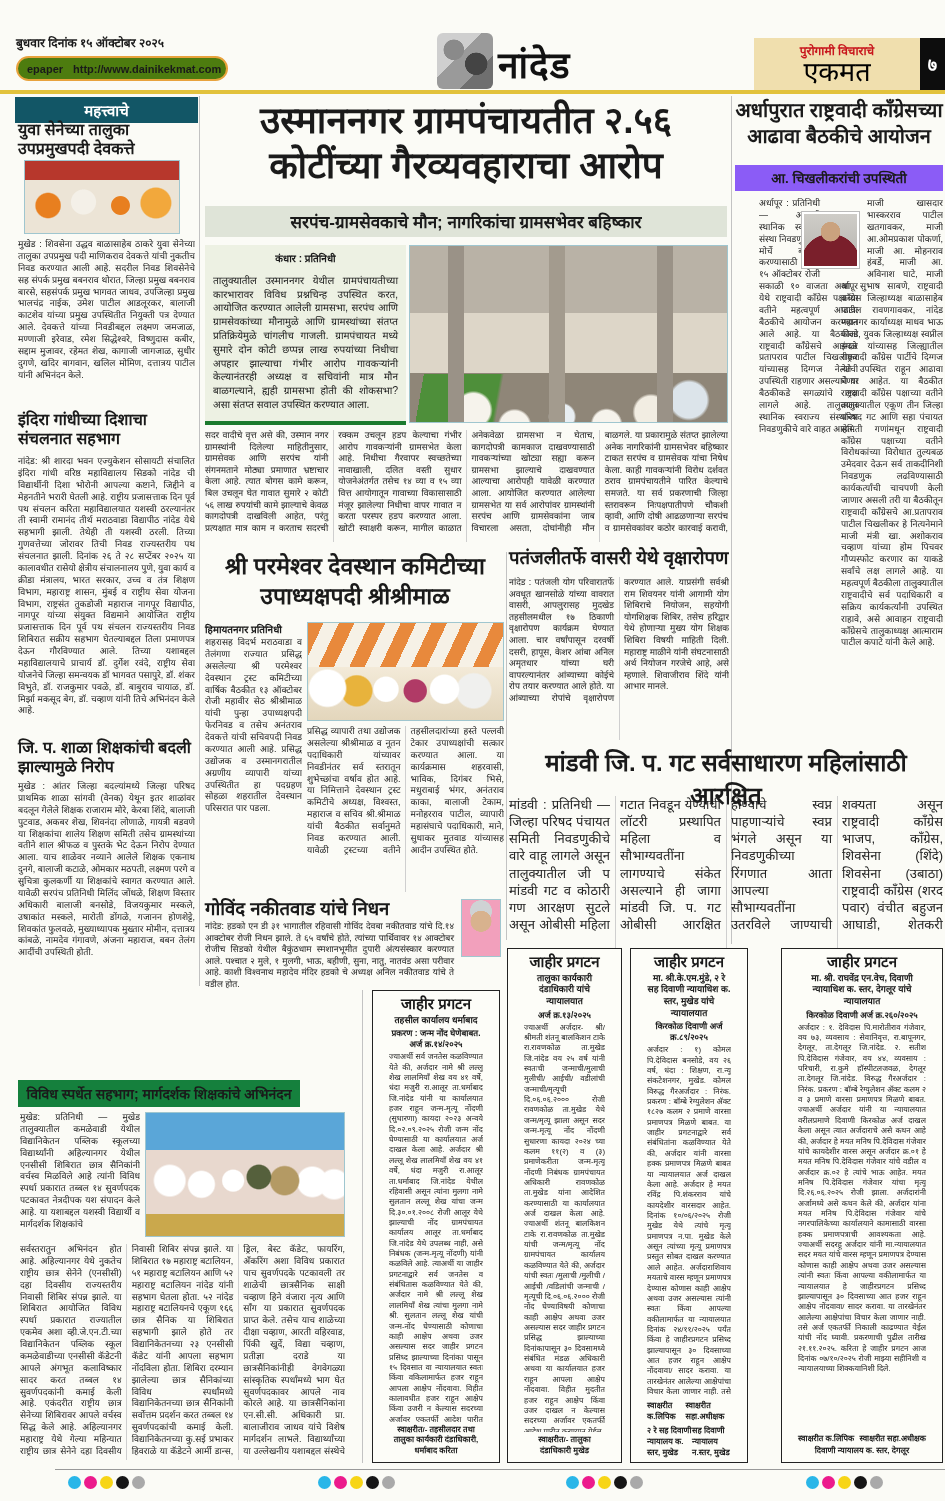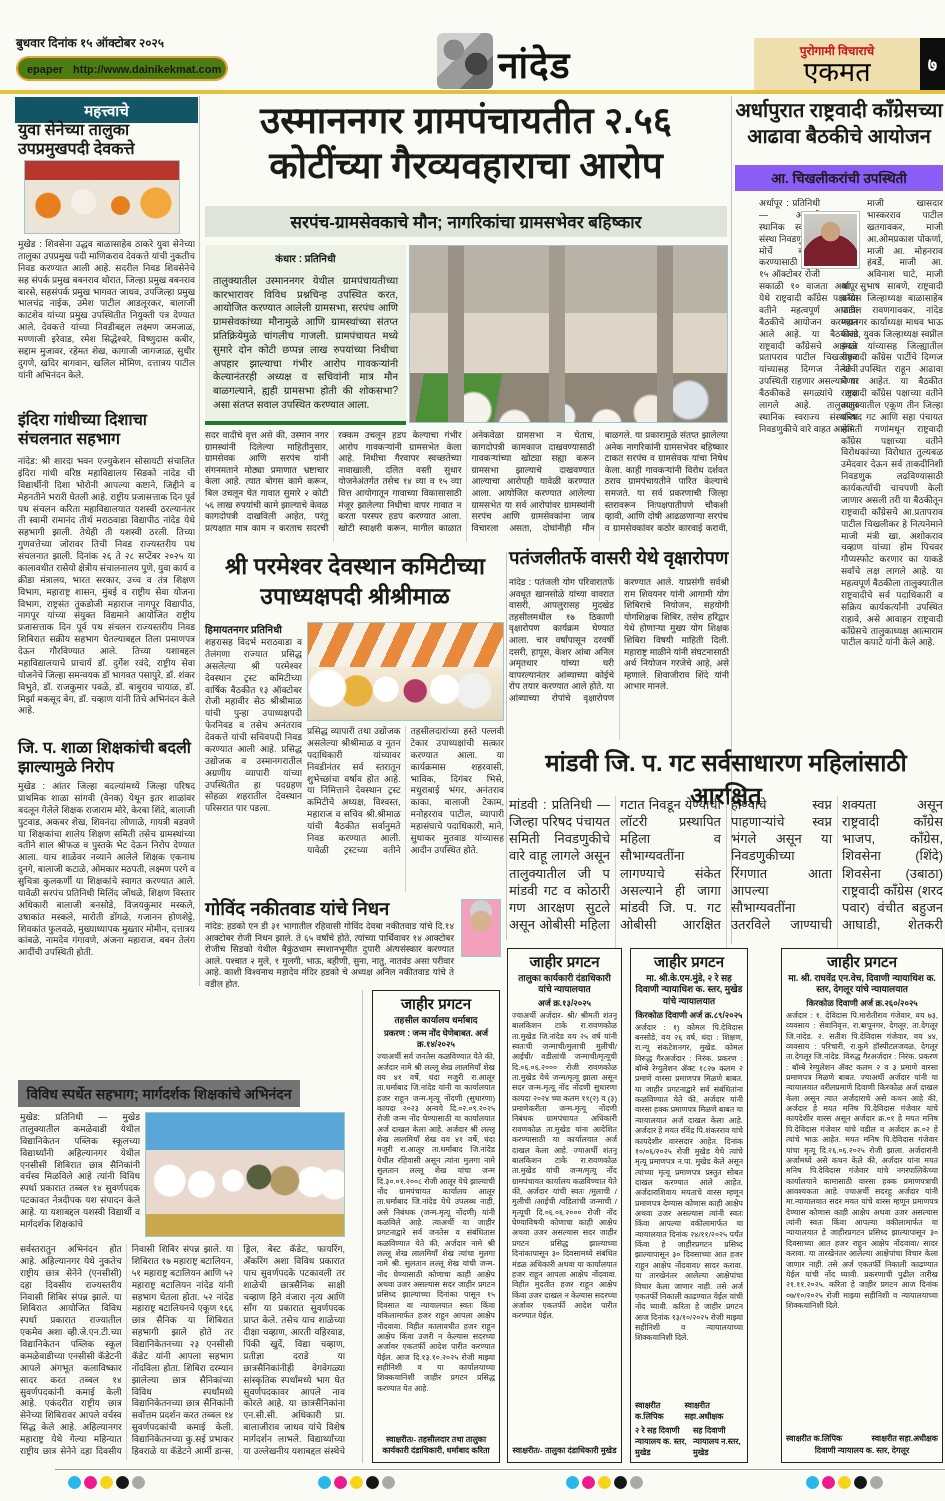--- a/index.html
+++ b/index.html
@@ -40,21 +40,21 @@
   .lbody{left:18px;width:177px;}
   #photo1{left:24px;top:160px;width:156px;height:74px;background:
      linear-gradient(#b7372c 0 26%,#ece4d6 26%);}
   #photo1:before{content:"";position:absolute;inset:30% 0 0 0;background:
      radial-gradient(circle at 15% 45%,#e87f1f 0 9%,transparent 10%),
      radial-gradient(circle at 38% 38%,#f4f0e8 0 12%,transparent 13%),
      radial-gradient(circle at 62% 45%,#e87f1f 0 9%,transparent 10%),
      radial-gradient(circle at 85% 40%,#f2a83c 0 11%,transparent 12%);}
   
   #vid-title{left:18px;top:1008px;width:327px;font-size:28px;line-height:1.25;font-weight:bold;text-align:center;}
-  #vid-band{left:18px;top:1080px;width:282px;height:27px;background:#737373;font-size:14px;}
+  #vid-band{left:18px;top:1080px;width:282px;height:27px;background:#15803d;font-size:14px;}
   #photo6{left:145px;top:1112px;width:200px;height:125px;background:
      linear-gradient(#5aa6d8 0 30%,#e8d8ce 30% 82%,#caa84c 82%);}
   #photo6:before{content:"";position:absolute;inset:0;background:
      radial-gradient(circle at 12% 55%,#fff 0 8%,transparent 9%),
      radial-gradient(circle at 28% 58%,#fff 0 8%,transparent 9%),
      radial-gradient(circle at 44% 55%,#fff 0 8%,transparent 9%),
      radial-gradient(circle at 57% 52%,#55603c 0 9%,transparent 10%),
      radial-gradient(circle at 70% 55%,#b49a64 0 9%,transparent 10%),
      radial-gradient(circle at 84% 56%,#fff 0 8%,transparent 9%),
      radial-gradient(circle at 95% 58%,#fff 0 7%,transparent 8%);}
@@ -112,21 +112,21 @@
   #ard-colB{left:841px;top:198px;width:102px;height:548px;}
   #photo4{left:802px;top:212px;width:57px;height:56px;background:
      radial-gradient(circle at 50% 34%,#caa27e 0 22%,transparent 23%),
      radial-gradient(circle at 50% 95%,#7a1f2b 0 52%,transparent 53%),
      linear-gradient(#cfcdc8,#b5b3ae);border:2px solid #fff;outline:1px solid #bbb;}
   .spacerR{float:right;width:34px;height:62px;margin:10px 0 2px 4px;}
   .spacerL{float:left;width:22px;height:62px;margin:10px 4px 2px 0;}
   .gov-spacer{float:right;width:44px;height:60px;margin:0 0 0 5px;}
   
   .notice{position:absolute;border:1.5px solid #222;background:#fdfdf8;box-sizing:border-box;
-     padding:5px 4px;display:flex;flex-direction:column;}
+     padding:5px 16px;display:flex;flex-direction:column;}
   .notice .t{font-size:15px;font-weight:bold;text-align:center;line-height:1.1;}
   .notice .s{font-size:9px;font-weight:bold;text-align:center;line-height:1.3;margin-top:2px;}
   .notice .r{font-size:8.5px;font-weight:bold;text-align:center;margin-top:1px;}
   .notice .b{font-size:7.8px;line-height:1.33;text-align:justify;margin-top:3px;flex:1;overflow:hidden;}
   .notice .sig{font-size:8px;font-weight:bold;text-align:center;line-height:1.35;margin-top:3px;}
   .notice .sig2{display:flex;justify-content:space-between;font-size:8px;font-weight:bold;margin-top:3px;}
   #noticeA{left:372px;top:990px;width:128px;height:473px;}
   #noticeB{left:507px;top:948px;width:115px;height:515px;}
   #noticeC{left:630px;top:948px;width:118px;height:515px;}
   #noticeD{left:781px;top:948px;width:162px;height:515px;}

